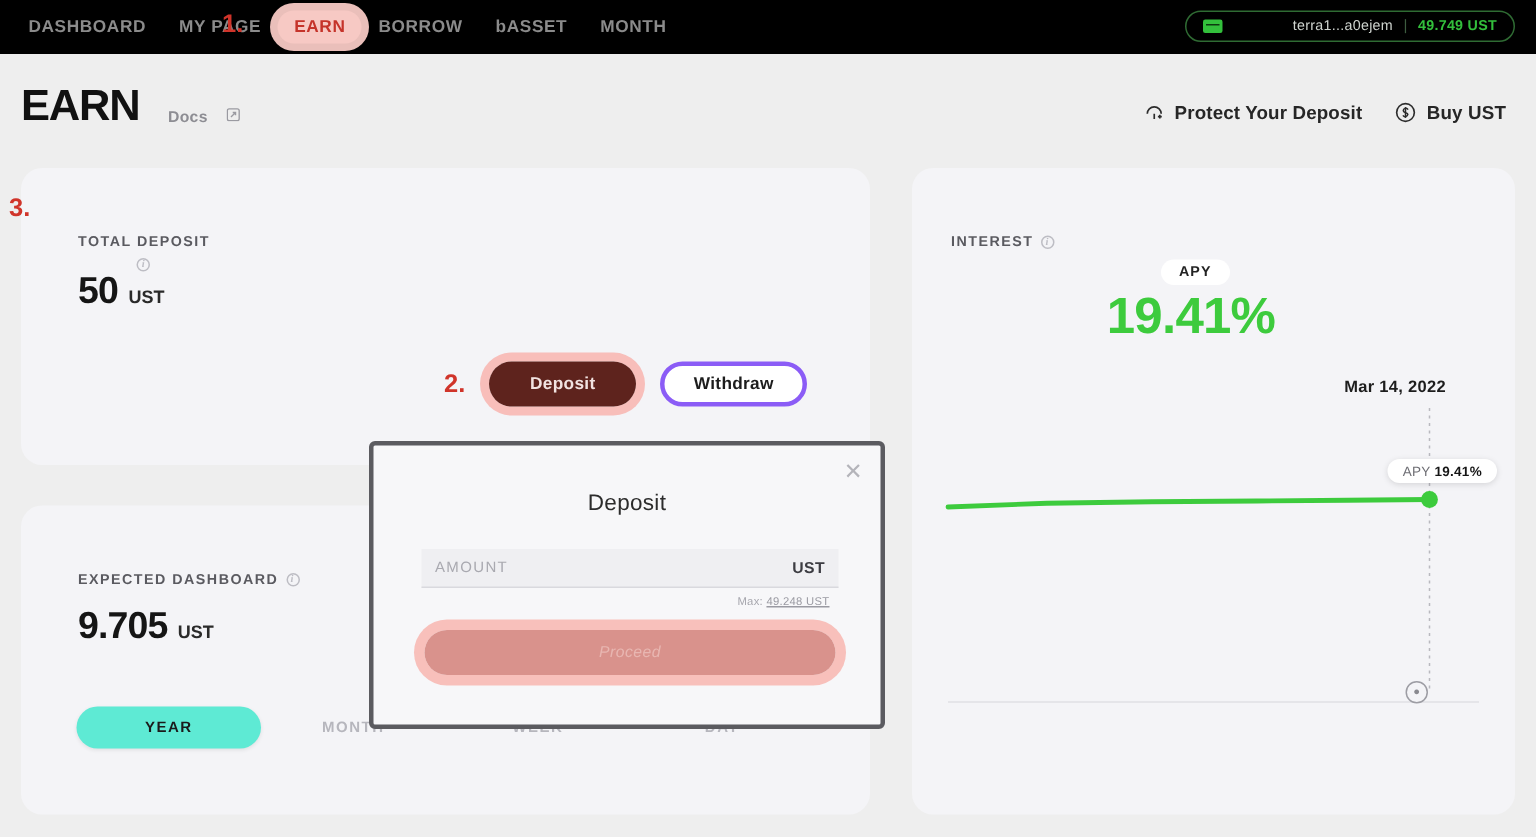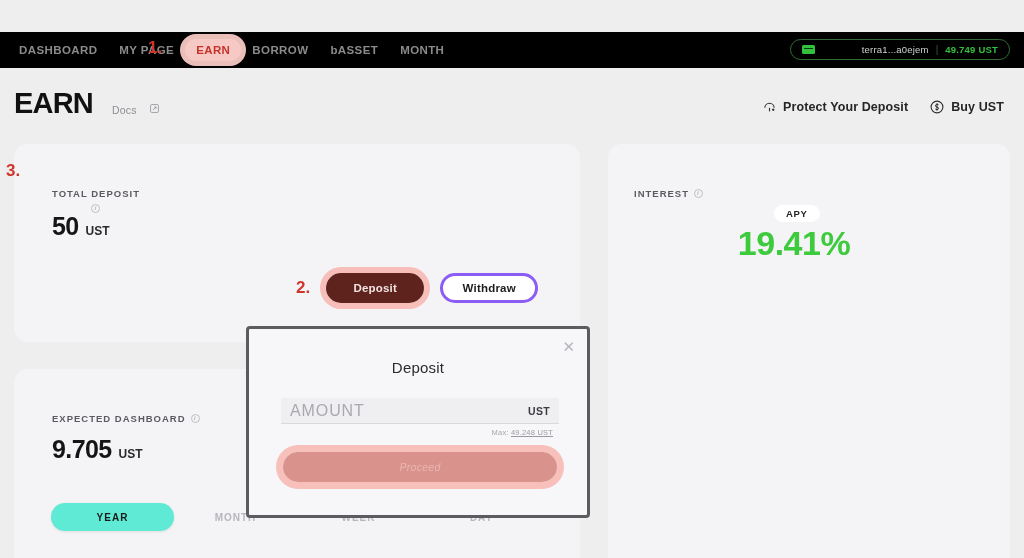--- a/index.html
+++ b/index.html
@@ -2,21 +2,21 @@
 <html><head>
 <meta charset="utf-8">
 <style>
   * { box-sizing: border-box; margin: 0; padding: 0; }
   html, body {
     width: 1024px; height: 558px;
     background: #eeeeee;
     font-family: "Liberation Sans", sans-serif;
     overflow: hidden;
   }
-  #root { position: relative; width: 1024px; height: 448px; margin-top: 32px; }
+  #root { position: relative; width: 1024px; height: 448px; }
 
   
   .topnav {
     position: absolute; left: 0; top: 0; width: 1024px; height: 36px;
     background: #000000; display: flex; align-items: center;
   }
   .nav-items { display: flex; align-items: center; gap: 0; padding-left: 8px; }
   .nav-item {
     font-size: 11.5px; font-weight: bold; letter-spacing: 0.4px;
     color: #8b8b8b; padding: 5px 11px; border-radius: 13px; white-space: nowrap;
@@ -47,21 +47,21 @@
   .page-header {
     position: absolute; left: 0; top: 36px; width: 1024px; height: 76px;
   }
   .earn-title {
     position: absolute; left: 14px; top: 19px;
     font-size: 29px; font-weight: bold; color: #111111; letter-spacing: -0.8px;
   }
   .docs-link {
     position: absolute; left: 112px; top: 36px;
     display: flex; align-items: flex-start; gap: 13px;
-    font-size: 10.5px; color: #8d8d93; letter-spacing: .2px;
+    font-size: 10.5px; color: #8d8d93; letter-spacing: .2px; font-weight: bold;
   }
   .header-actions {
     position: absolute; right: 20px; top: 32px;
     display: flex; align-items: center; gap: 22px;
   }
   .header-action {
     display: flex; align-items: flex-end; gap: 7px;
     font-size: 12.5px; font-weight: bold; color: #262626; letter-spacing: .1px;
   }
 
@@ -174,21 +174,21 @@
   .modal-title {
     position: absolute; left: 0; top: 30px; width: 100%;
     text-align: center; font-size: 15px; color: #2c2c2c; letter-spacing: .2px;
   }
   .modal-input {
     position: absolute; left: 32px; top: 69px; width: 278px; height: 26px;
     background: #efeff2; border-bottom: 1px solid #d9d9de;
     display: flex; align-items: center; justify-content: space-between;
     padding: 0 9px;
   }
-  .modal-input .ph { font-size: 16px; color: #a9a9b0; letter-spacing: .9px; }
+  .modal-input .ph { font-size: 10px; color: #a9a9b0; letter-spacing: .9px; }
   .modal-input .unit { font-size: 10.5px; font-weight: bold; color: #3c3c42; letter-spacing: .3px; }
   .modal-max {
     position: absolute; right: 34px; top: 99px;
     font-size: 7.5px; color: #a6a6ad; letter-spacing: .2px;
   }
   .modal-max u { color: #9a9aa2; }
   .modal-proceed-wrap {
     position: absolute; left: 34px; top: 123px; width: 274px; height: 30px;
     box-shadow: 0 0 0 7px rgba(247,185,180,0.9); border-radius: 15px;
   }
@@ -298,20 +298,34 @@
 
   <div class="card" id="card-apy">
     <div class="card-label" style="left:26px; top:44px;align-items:center;">
       <span>INTEREST</span>
       <span class="info-icon">i</span>
     </div>
   </div>
   <div class="apy-pill">APY</div>
   <div class="apy-value">19.41%</div>
 
+  <div class="chart-wrap">
+    <div class="chart-date">Mar 14, 2022</div>
+    <svg width="402" height="245" viewBox="0 0 402 245">
+      <line x1="24" y1="228" x2="378" y2="228" stroke="#e0e0e4" stroke-width="1"></line>
+      <line x1="345" y1="32" x2="345" y2="222" stroke="#b9b9bf" stroke-width="1" stroke-dasharray="2,3"></line>
+      <path d="M24 98 L90 95.5 L160 94.5 L230 94 L290 93.5 L345 93" fill="none" stroke="#3dcb3d" stroke-width="3.2" stroke-linecap="round" stroke-linejoin="round"></path>
+      <circle cx="345" cy="93" r="5.6" fill="#3dcb3d"></circle>
+    </svg>
+    <div class="chart-tooltip">
+      <span>APY</span>
+      <b>19.41%</b>
+    </div>
+    <div class="clock-icon">●</div>
+  </div>
 
   <div class="modal">
     <div class="modal-close">✕</div>
     <div class="modal-title">Deposit</div>
     <div class="modal-input">
       <span class="ph">AMOUNT</span>
       <span class="unit">UST</span>
     </div>
     <div class="modal-max">
       <span>Max:</span>

